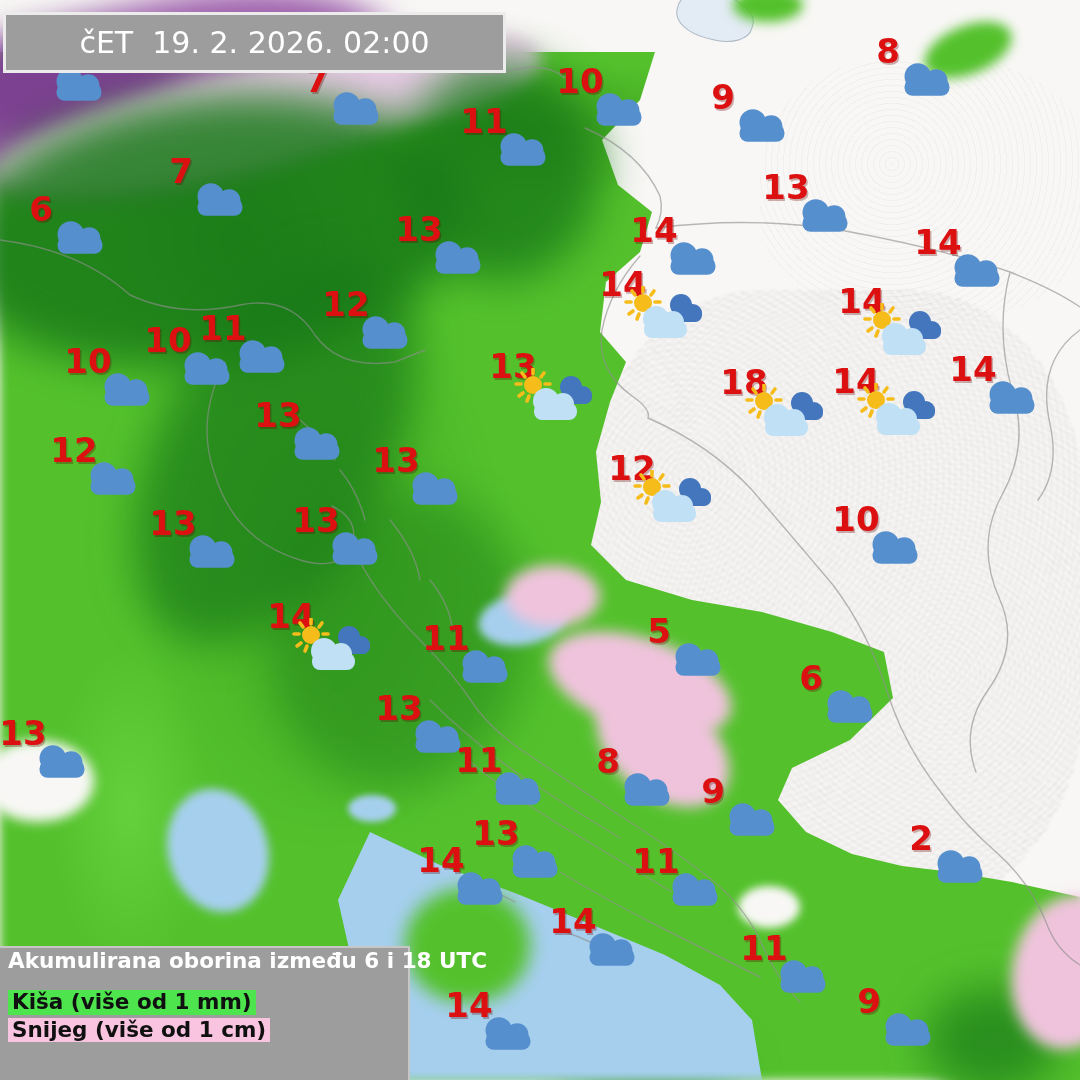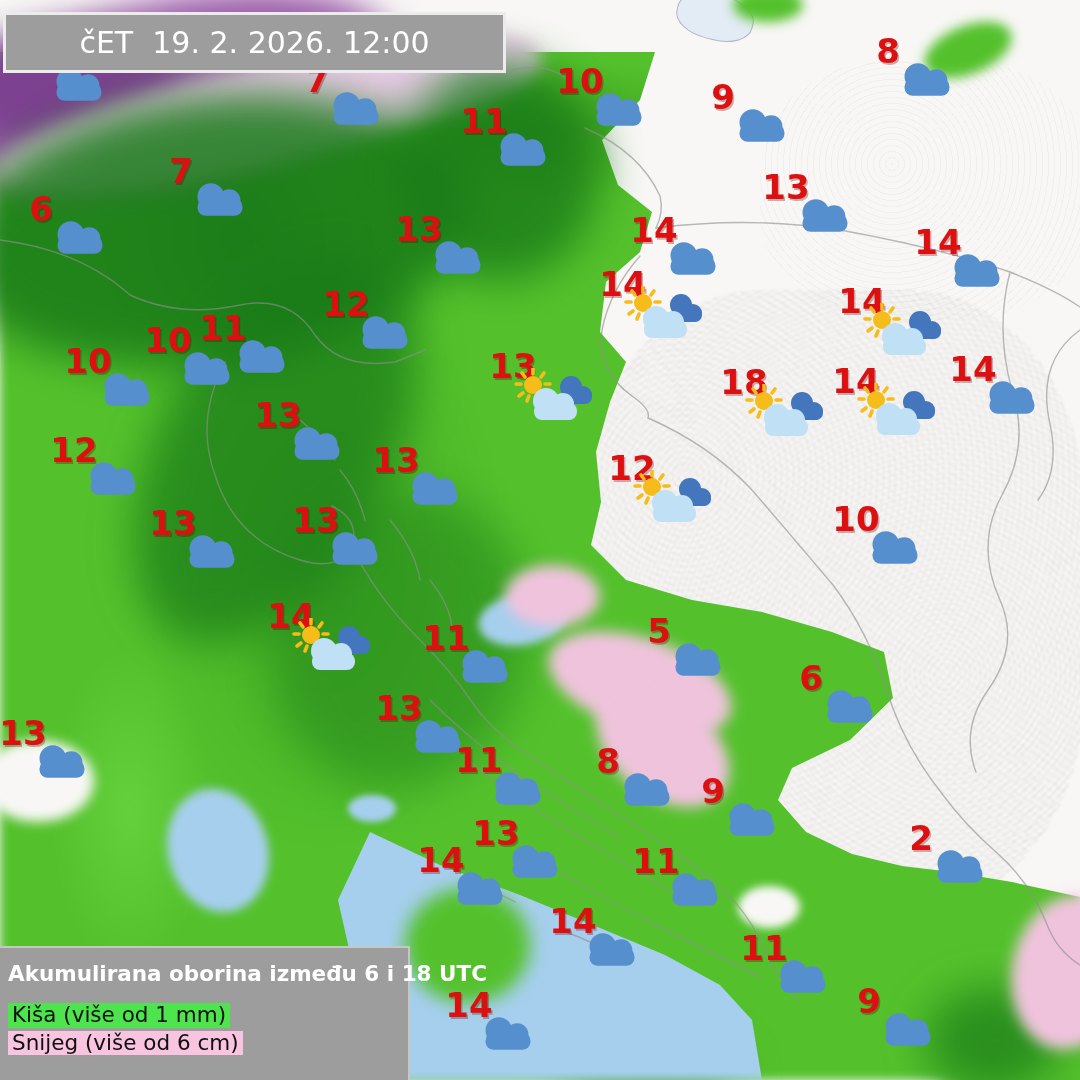--- a/index.html
+++ b/index.html
@@ -45,24 +45,24 @@
   .wicon.cloud{left:6px;top:4px;width:66px;height:47px;}
   .wicon.sun-cloud{left:0px;top:0px;width:88px;height:63px;}
 
   
   .titlebar{position:absolute;left:3px;top:12px;width:503px;height:61px;background:#9d9d9d;
     border:3px solid #ececec;display:flex;align-items:center;justify-content:center;
     color:#ffffff;font-size:30px;white-space:pre;z-index:60;}
 
   
   .legend{position:absolute;left:0;top:946px;width:410px;height:134px;background:#9d9d9d;
-    border-top:2px solid #c6c6c6;border-right:2px solid #c6c6c6;padding:13px 8px 0 8px;z-index:60;}
+    border-top:2px solid #c6c6c6;border-right:2px solid #c6c6c6;padding:0 8px 0 8px;z-index:60;}
   .legend-title{color:#ffffff;font-weight:bold;font-size:21.5px;white-space:nowrap;}
   .legend-items{margin-top:17px;display:flex;flex-direction:column;gap:3px;align-items:flex-start;}
-  .legend-item{font-size:21.5px;font-weight:normal;color:#101010;padding:0 4px;line-height:1.15;white-space:nowrap;}
+  .legend-item{font-size:21.5px;font-weight:bold;color:#101010;padding:0 4px;line-height:1.15;white-space:nowrap;}
 
   
   .logo{position:absolute;left:1000px;top:2px;width:80px;height:88px;z-index:60;}
 
   svg.borders{position:absolute;left:0;top:0;z-index:20;}
   .stations-layer{position:absolute;left:0;top:0;width:1080px;height:1080px;z-index:40;}
   .lake{position:absolute;left:676px;top:-6px;width:78px;height:46px;background:#e2ebf4;
         border:1px solid #a9b4c2;border-radius:45%;transform:rotate(14deg);opacity:.95;}
 </style>
 </head>
@@ -704,24 +704,24 @@
             <g fill="#568fce">
               <circle cx="23" cy="19" r="13"></circle>
               <circle cx="41" cy="23" r="11"></circle>
               <rect x="10" y="21" width="44" height="17" rx="8"></rect>
             </g>
           </svg></span>
       </div>
     </div>
 
   <div class="titlebar">
-    <span>čET  19. 2. 2026. 12:00</span>
+    <span>čET  19. 2. 2026. 02:00</span>
   </div>
 
   <div class="legend">
     <div class="legend-title">Akumulirana oborina između 6 i 18 UTC</div>
     <div class="legend-items">
         <span class="legend-item" style="background: rgb(78, 228, 78);">Kiša (više od 1 mm)</span>
-        <span class="legend-item" style="background: rgb(248, 196, 223);">Snijeg (više od 6 cm)</span>
+        <span class="legend-item" style="background: rgb(248, 196, 223);">Snijeg (više od 1 cm)</span>
       </div>
   </div>
 
 </div>
 
 </body></html>

